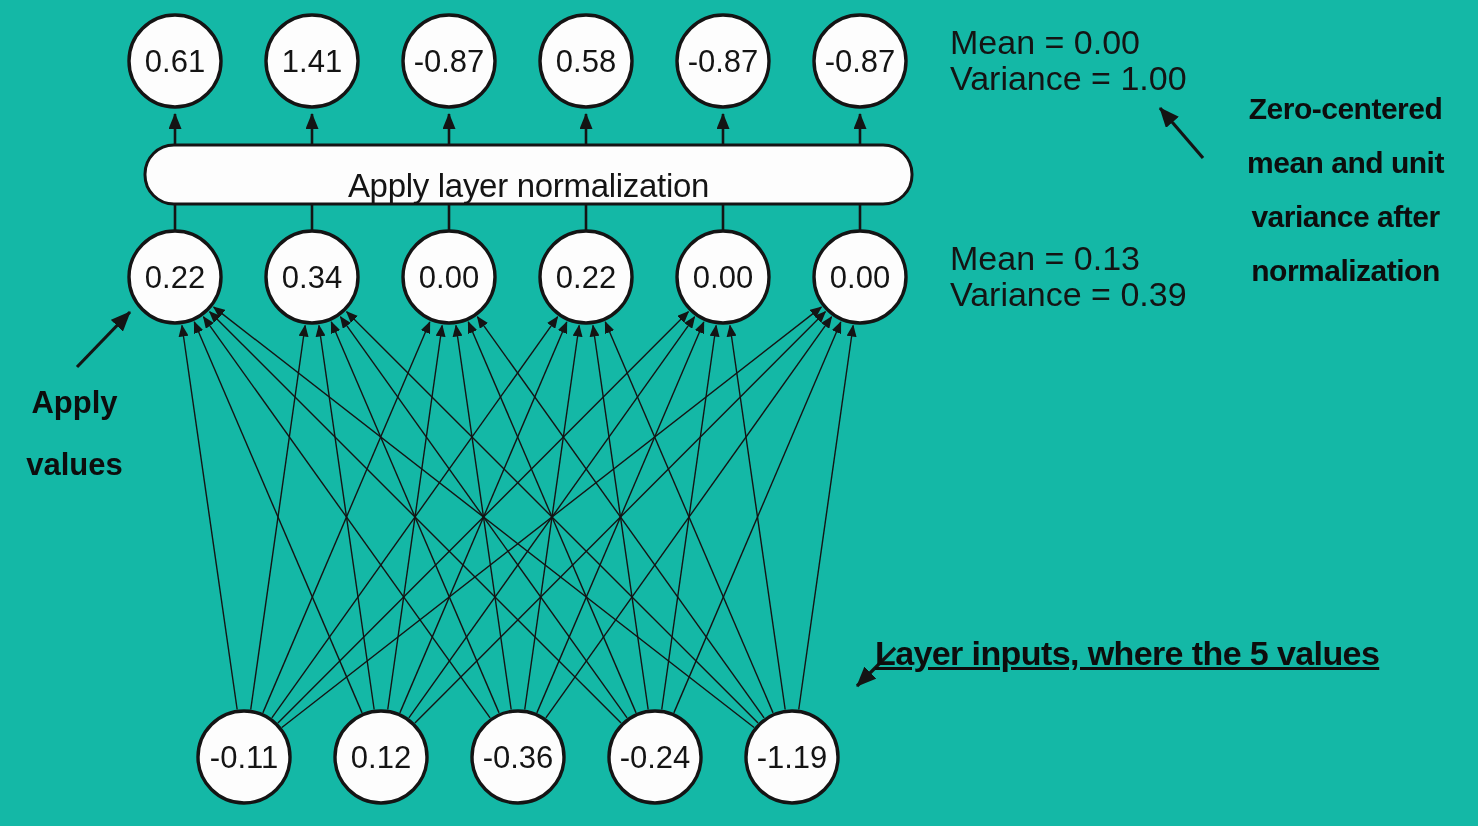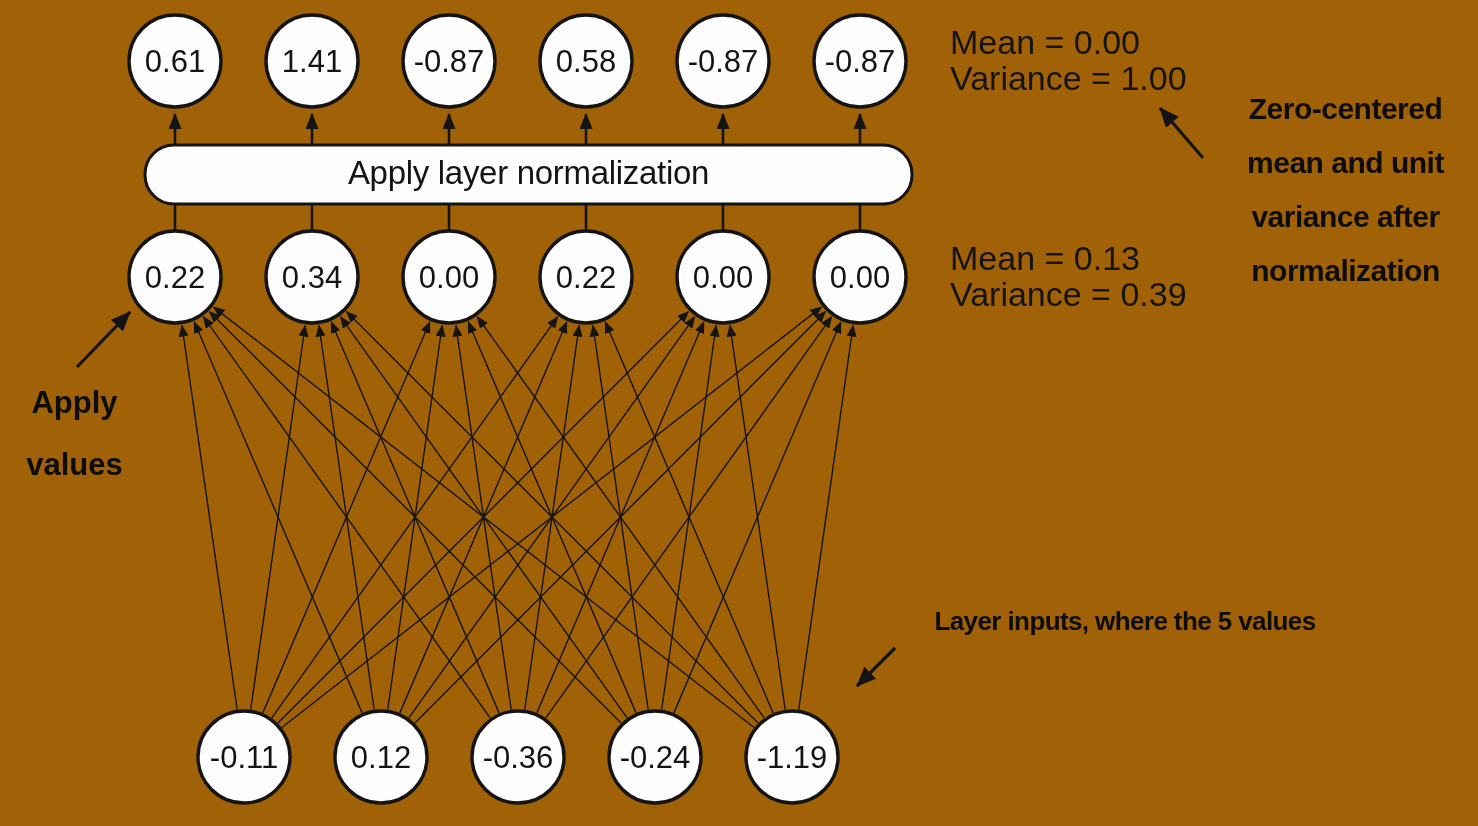--- a/index.html
+++ b/index.html
@@ -2,33 +2,33 @@
 <html><head>
 <meta charset="utf-8">
 <style>
   * { margin: 0; padding: 0; box-sizing: border-box; }
   html, body { background: #ffffff; }
   body { font-family: "Liberation Sans", sans-serif; }
   .stage {
     position: relative;
     width: 1478px;
     height: 826px;
-    background: #a16207;
+    background: #14b8a6;
     overflow: hidden;
   }
   svg.canvas { position: absolute; left: 0; top: 0; }
   .node-text {
     font-family: "Liberation Sans", sans-serif;
     font-size: 31px;
     fill: #141414;
     text-anchor: middle;
   }
   .box-label {
     position: absolute;
-    left: 145px; top: 143px; width: 767px; height: 59px;
+    left: 145px; top: 156px; width: 767px; height: 59px;
     display: flex; align-items: center; justify-content: center;
     font-size: 33px; color: #141414;
     letter-spacing: -0.3px;
   }
   .stats {
     position: absolute;
     left: 950px;
     font-size: 34px;
     line-height: 36px;
     color: #141414;
@@ -38,21 +38,21 @@
   .stats-before { top: 240px; }
   .annot {
     position: absolute;
     font-weight: bold;
     color: #0d0d0d;
     text-align: center;
     white-space: nowrap;
   }
   .annot-right  { left: 1188px; top: 82px;  width: 315px; font-size: 30px; line-height: 54px; letter-spacing: -0.5px; }
   .annot-left   { left: 2px;    top: 372px; width: 145px; font-size: 31px; line-height: 62px; }
-  .annot-bottom { left: 875px;  top: 596px; width: 500px; font-size: 26px; line-height: 50px; letter-spacing: -0.6px; }
+  .annot-bottom { left: 875px;  top: 628px; width: 500px; font-size: 34px; line-height: 50px; letter-spacing: -0.6px; text-decoration: underline; }
 </style>
 </head>
 <body>
 
 <div class="stage">
 
   <svg id="diagram-svg" class="canvas" width="1478" height="826" viewBox="0 0 1478 826">
       <defs>
         <marker id="ah-small" viewBox="0 0 12 10" refX="11" refY="5" markerWidth="12" markerHeight="10" markerUnits="userSpaceOnUse" orient="auto">
           <path d="M0,0 L12,5 L0,10 z" fill="#141414"></path>

